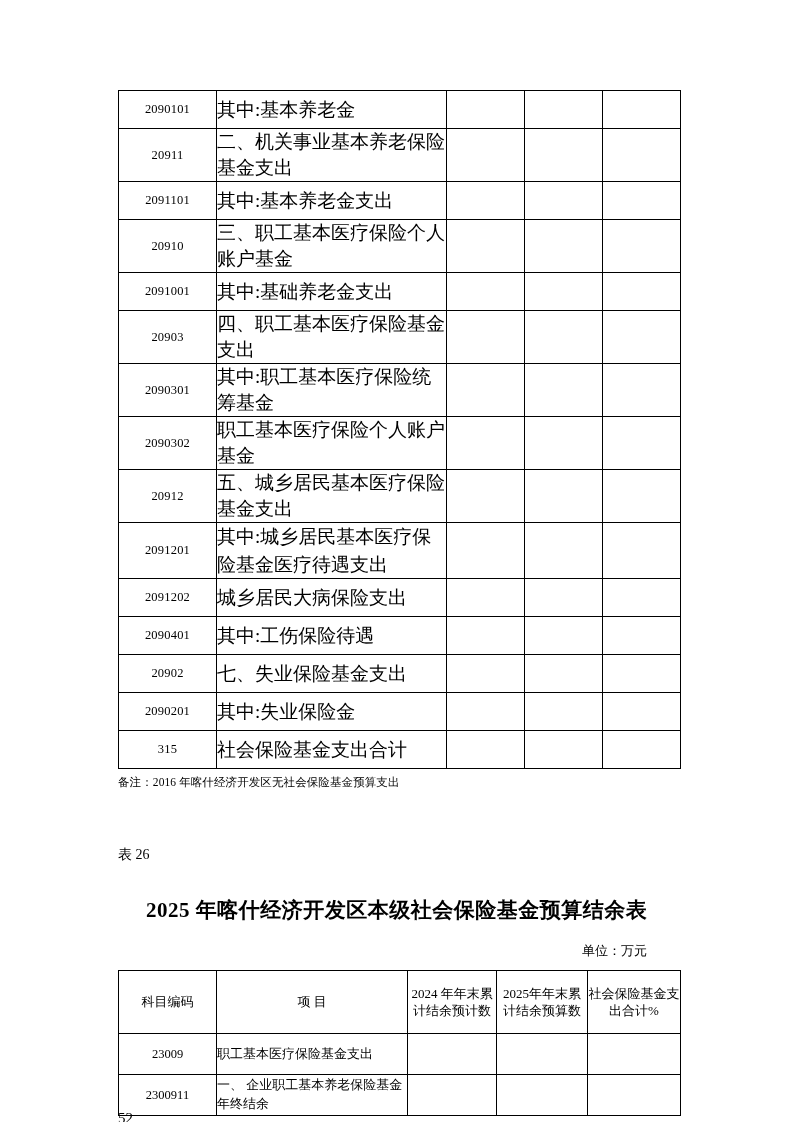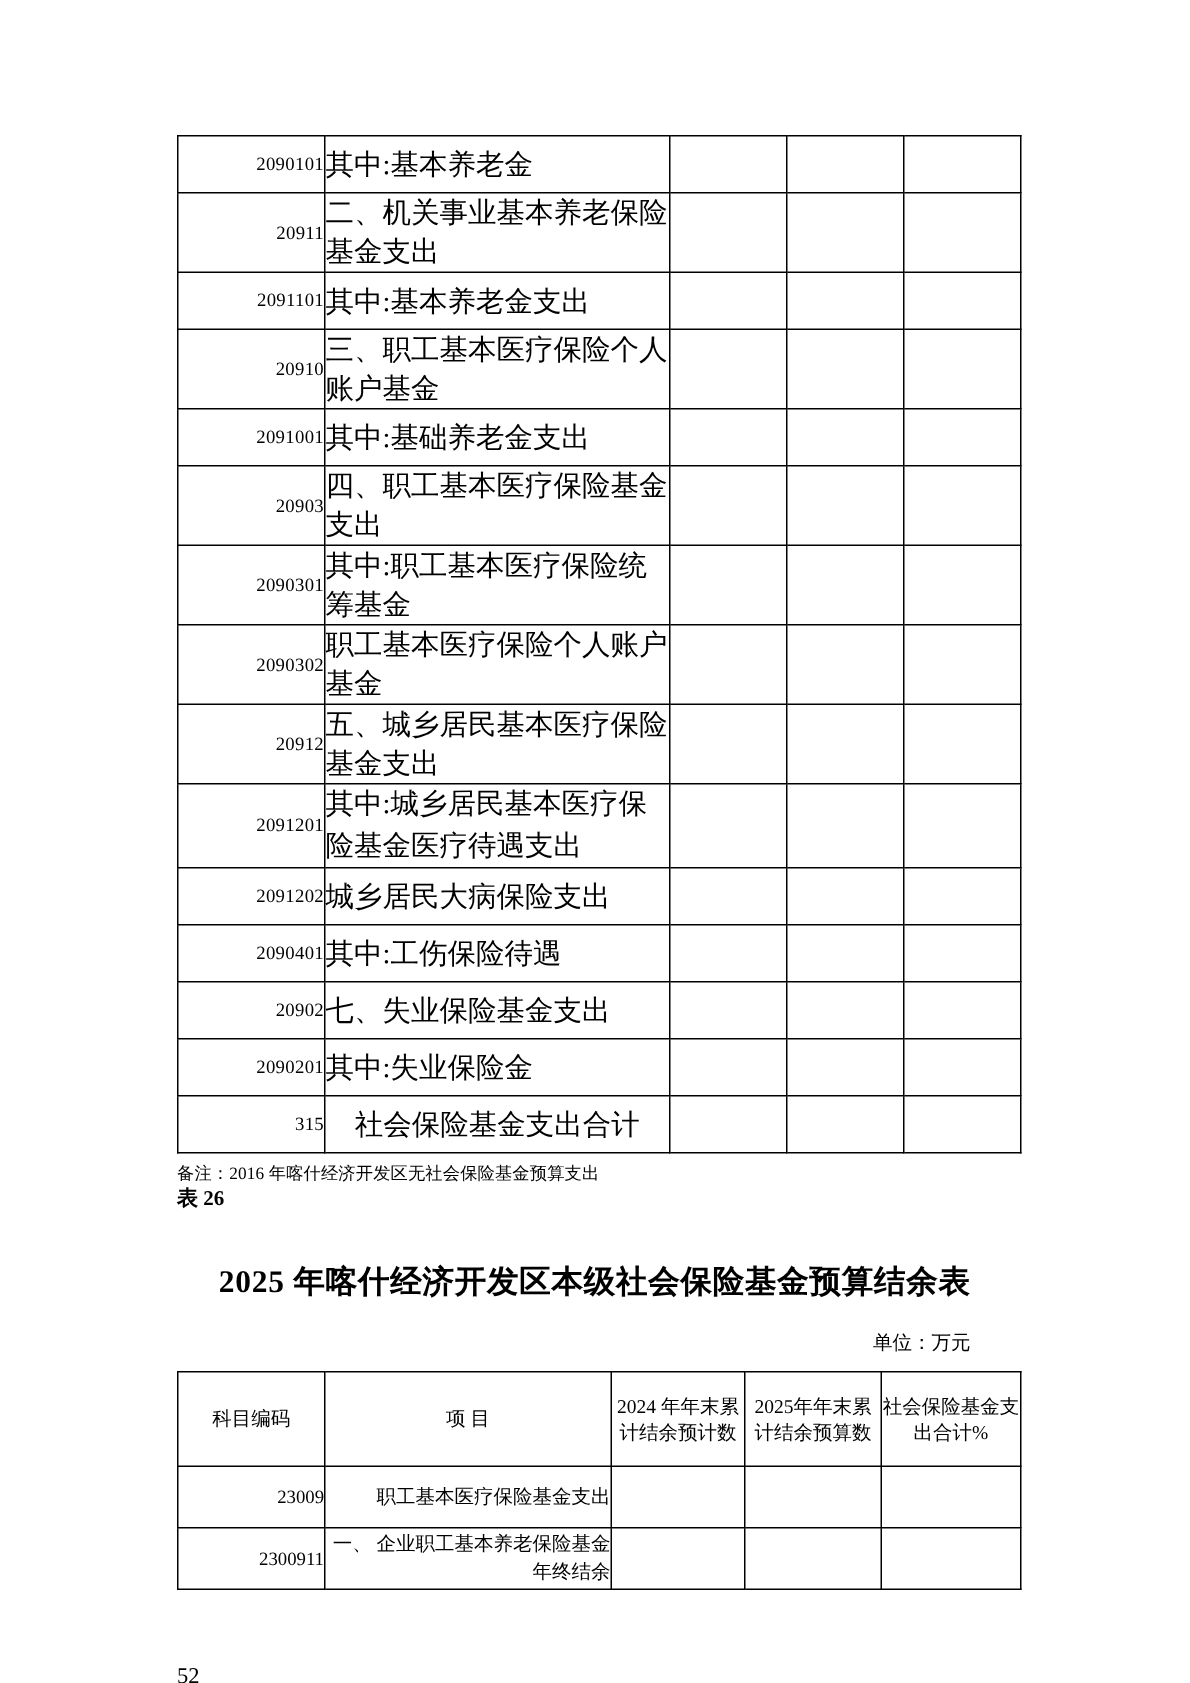--- a/index.html
+++ b/index.html
@@ -37,55 +37,54 @@
     font-weight: normal;
   }
   .tbl-top {
     margin-top: 90px;
   }
   .tbl-top td {
     height: 37px;
   }
   .code-cell {
     width: 97px;
-    text-align: right;
+    text-align: center;
     font-size: 12.5px;
     font-family: "Liberation Serif", serif;
     letter-spacing: 0.2px;
   }
   .item-cell {
     width: 229px;
     font-size: 19px;
     padding-left: 10px;
     font-family: Liberation Serif, serif;
   }
   .item-cell.center {
-    text-align: center;
     padding-left: 0;
   }
   .num-cell {
     width: 77px;
   }
   .two-line {
     line-height: 1.45;
   }
 
   
   .note {
     margin-top: 6px;
     font-size: 11.5px;
     font-family: "Liberation Serif", serif;
     letter-spacing: 0.1px;
   }
 
   
   .tbl-label {
+    margin-top: 56px;
     font-size: 14px;
     font-family: "Liberation Serif", serif;
-    font-weight: bold;
   }
   .doc-title {
     margin-top: 32px;
     text-align: center;
     font-size: 21px;
     font-weight: bold;
     font-family: "Liberation Serif", serif;
     letter-spacing: 0.5px;
   }
   .unit-line {
@@ -100,21 +99,20 @@
   }
   .tbl-bottom th {
     height: 62px;
     text-align: center;
     font-size: 13px;
     line-height: 1.35;
     font-family: "Liberation Serif", serif;
   }
   .tbl-bottom td {
     height: 40px;
-    text-align: right;
   }
   .h-code { width: 97px; }
   .h-item { width: 190px; }
   .h-c1   { width: 88px; }
   .h-c2   { width: 90px; }
   .h-c3   { width: 92px; }
   .b-code {
     text-align: center;
     font-size: 12.5px;
     font-family: "Liberation Serif", serif;

